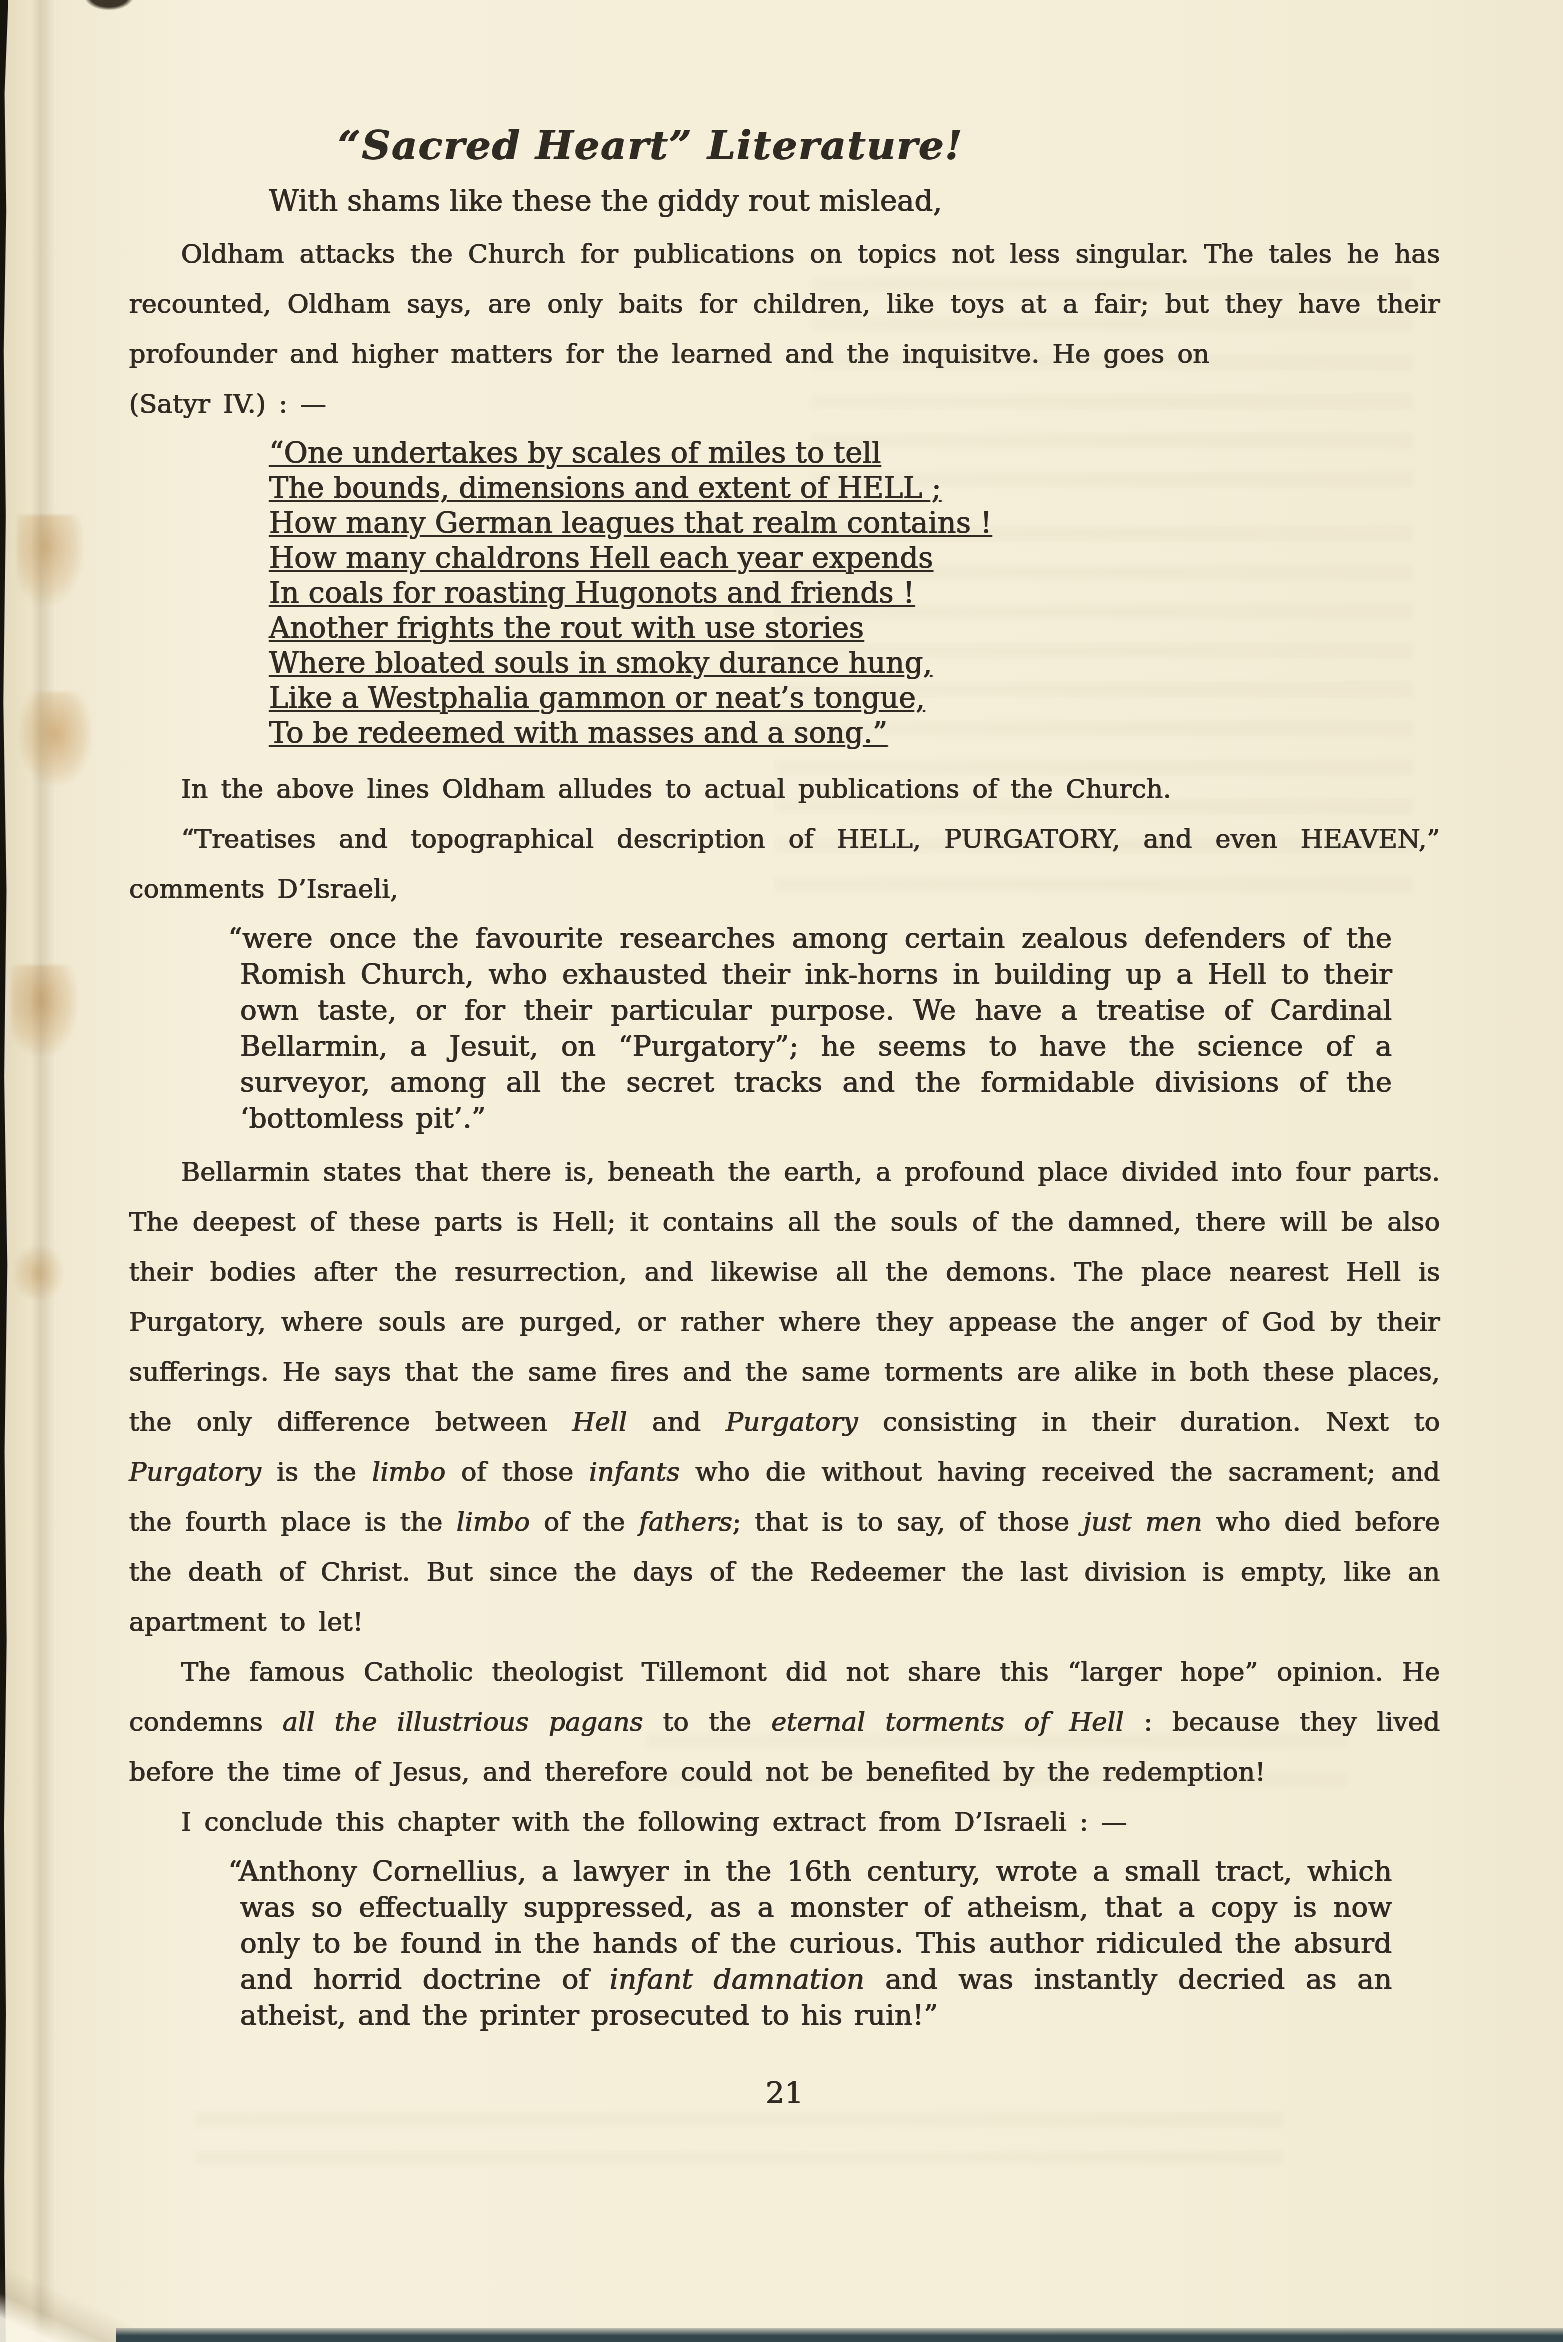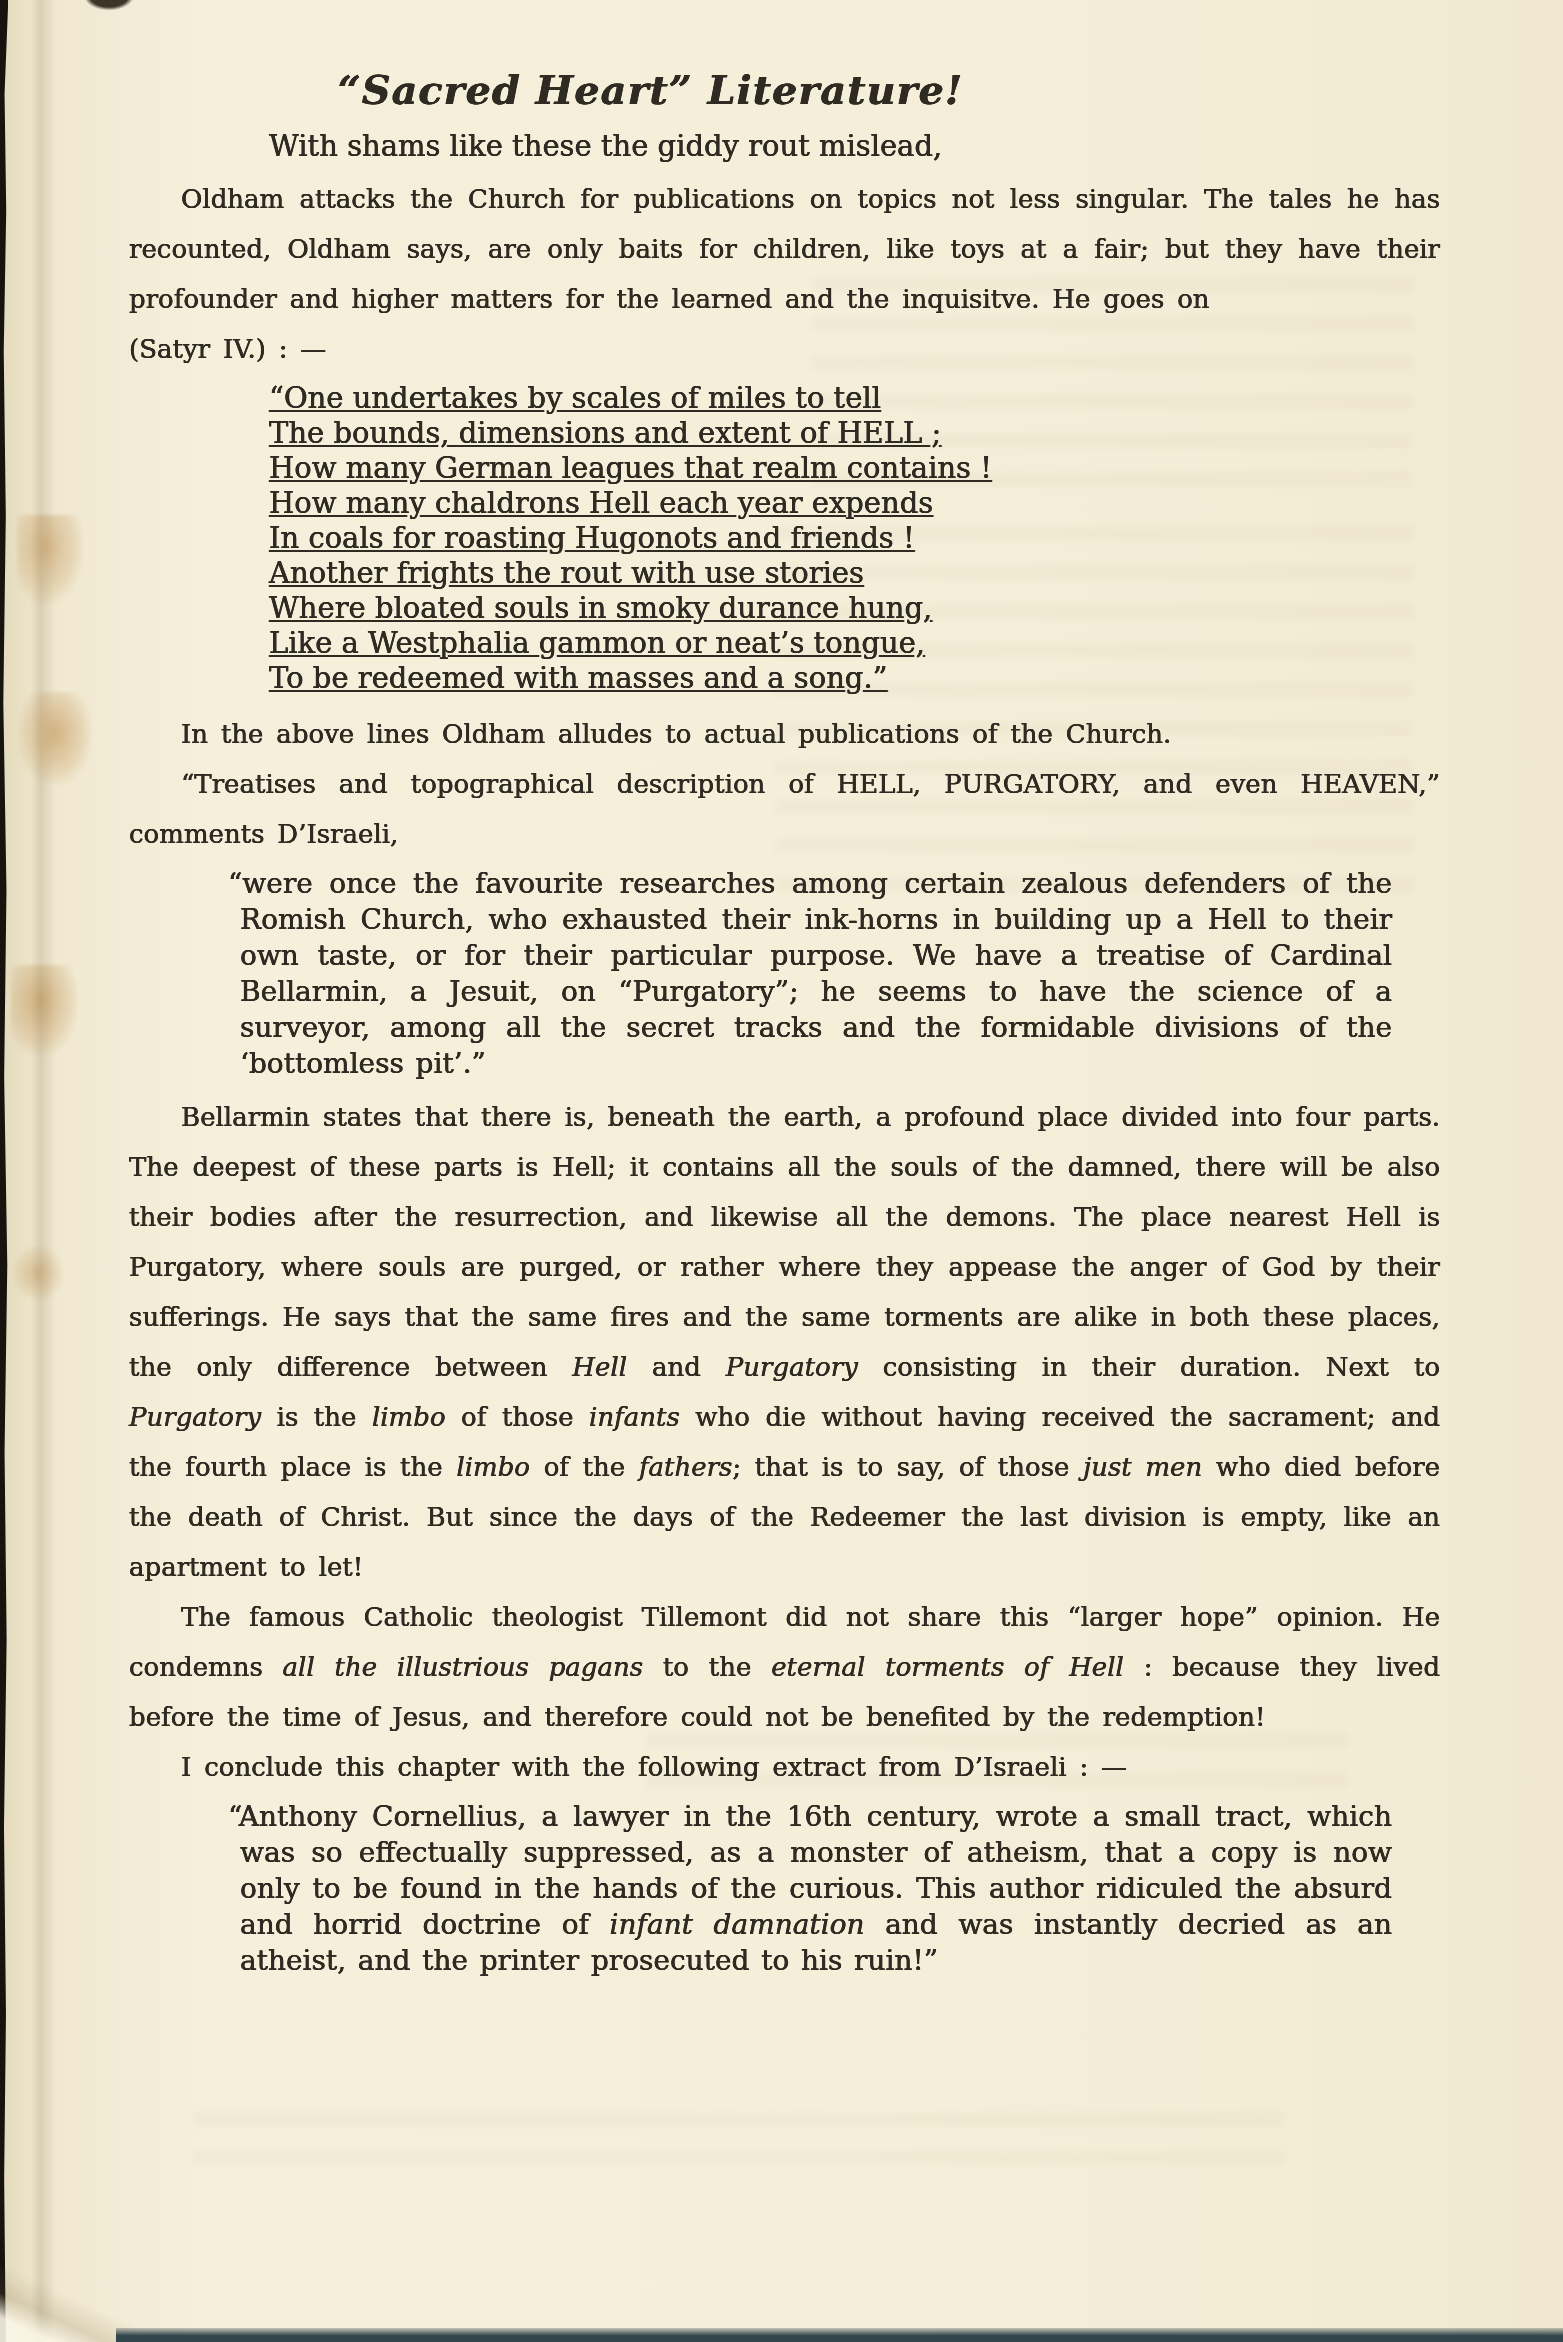--- a/index.html
+++ b/index.html
@@ -32,21 +32,21 @@
     background:radial-gradient(ellipse at 50% 50%,rgba(170,110,36,.34),rgba(180,126,50,.12) 55%,rgba(180,126,50,0) 75%);}
   .ghost{position:absolute;filter:blur(2.8px);opacity:.55;pointer-events:none;
     background:repeating-linear-gradient(180deg,rgba(140,118,78,.075) 0 14.8px,rgba(140,118,78,0) 14.8px 39px);}
   .ghost.g1{left:812px;top:277px;width:600px;height:222px;}
   .ghost.g2{left:775px;top:526px;width:637px;height:378px;}
   .ghost.g3{left:646px;top:1733px;width:701px;height:59px;}
   .ghost.g4{left:194px;top:2112px;width:1089px;height:52px;}
 
   
   .column{position:absolute;left:129px;top:0;width:1311px;height:2342px;box-sizing:border-box;
-    padding-top:48px;color:#2f2a22;
+    padding-top:103px;color:#2f2a22;
     text-shadow:0.3px 0 0 currentColor,-0.2px 0 0 currentColor;}
   .title{font-size:40px;line-height:1.25;font-style:italic;font-weight:700;
     text-align:center;padding-right:268px;margin:16.6px 0 14.8px 0;letter-spacing:0.9px;}
   .epigraph{margin:5.5px 0 9.2px 140px;}
   .epigraph>div{font-size:29px;line-height:35px;}
   .body{margin:0;font-size:26px;line-height:50px;text-align:justify;word-spacing:4.6px;}
   .indent{text-indent:52px;}
   .noindent{text-indent:0;}
   .verse{margin:7.4px 0 13px 140px;text-decoration:underline;}
   .verse>div{font-size:29px;line-height:35px;}
@@ -99,15 +99,16 @@
     <p class="body indent"><span>“Treatises and topographical description of HELL, PURGATORY, and even HEAVEN,” comments D’Israeli,</span></p>
 
     <blockquote class="quote"><span>“were once the favourite researches among certain zealous defenders of the Romish Church, who exhausted their ink-horns in building up a Hell to their own taste, or for their particular purpose.  We have a treatise of Cardinal Bellarmin, a Jesuit, on “Purgatory”; he seems to have the science of a surveyor, among all the secret tracks and the formidable divisions of the ‘bottomless pit’.”</span></blockquote>
 
     <p class="body indent"><span>Bellarmin states that there is, beneath the earth, a profound place divided into four parts.  The deepest of these parts is Hell; it contains all the souls of the damned, there will be also their bodies after the resurrection, and likewise all the demons.  The place nearest Hell is Purgatory, where souls are purged, or rather where they appease the anger of God by their sufferings.  He says that the same fires and the same torments are alike in both these places, the only difference between </span><em>Hell</em><span> and </span><em>Purgatory</em><span> consisting in their duration.  Next to </span><em>Purgatory</em><span> is the </span><em>limbo</em><span> of those </span><em>infants</em><span> who die without having received the sacrament; and the fourth place is the </span><em>limbo</em><span> of the </span><em>fathers</em><span>; that is to say, of those </span><em>just men</em><span> who died before the death of Christ.  But since the days of the Redeemer the last division is empty, like an apartment to let!</span></p>
     <p class="body indent"><span>The famous Catholic theologist Tillemont did not share this “larger hope” opinion.  He condemns </span><em>all the illustrious pagans</em><span> to the </span><em>eternal torments of Hell</em><span> : because they lived before the time of Jesus, and therefore could not be benefited by the redemption!</span></p>
     <p class="body indent"><span>I conclude this chapter with the following extract from D’Israeli : —</span></p>
 
     <blockquote class="quote"><span>“Anthony Cornellius, a lawyer in the 16th century, wrote a small tract, which was so effectually suppressed, as a monster of atheism, that a copy is now only to be found in the hands of the curious.  This author ridiculed the absurd and horrid doctrine of </span><em>infant damnation</em><span> and was instantly decried as an atheist, and the printer prosecuted to his ruin!”</span></blockquote>
 
+    <div class="pageno">21</div>
   </main>
 </div>
 
 
 </body></html>

